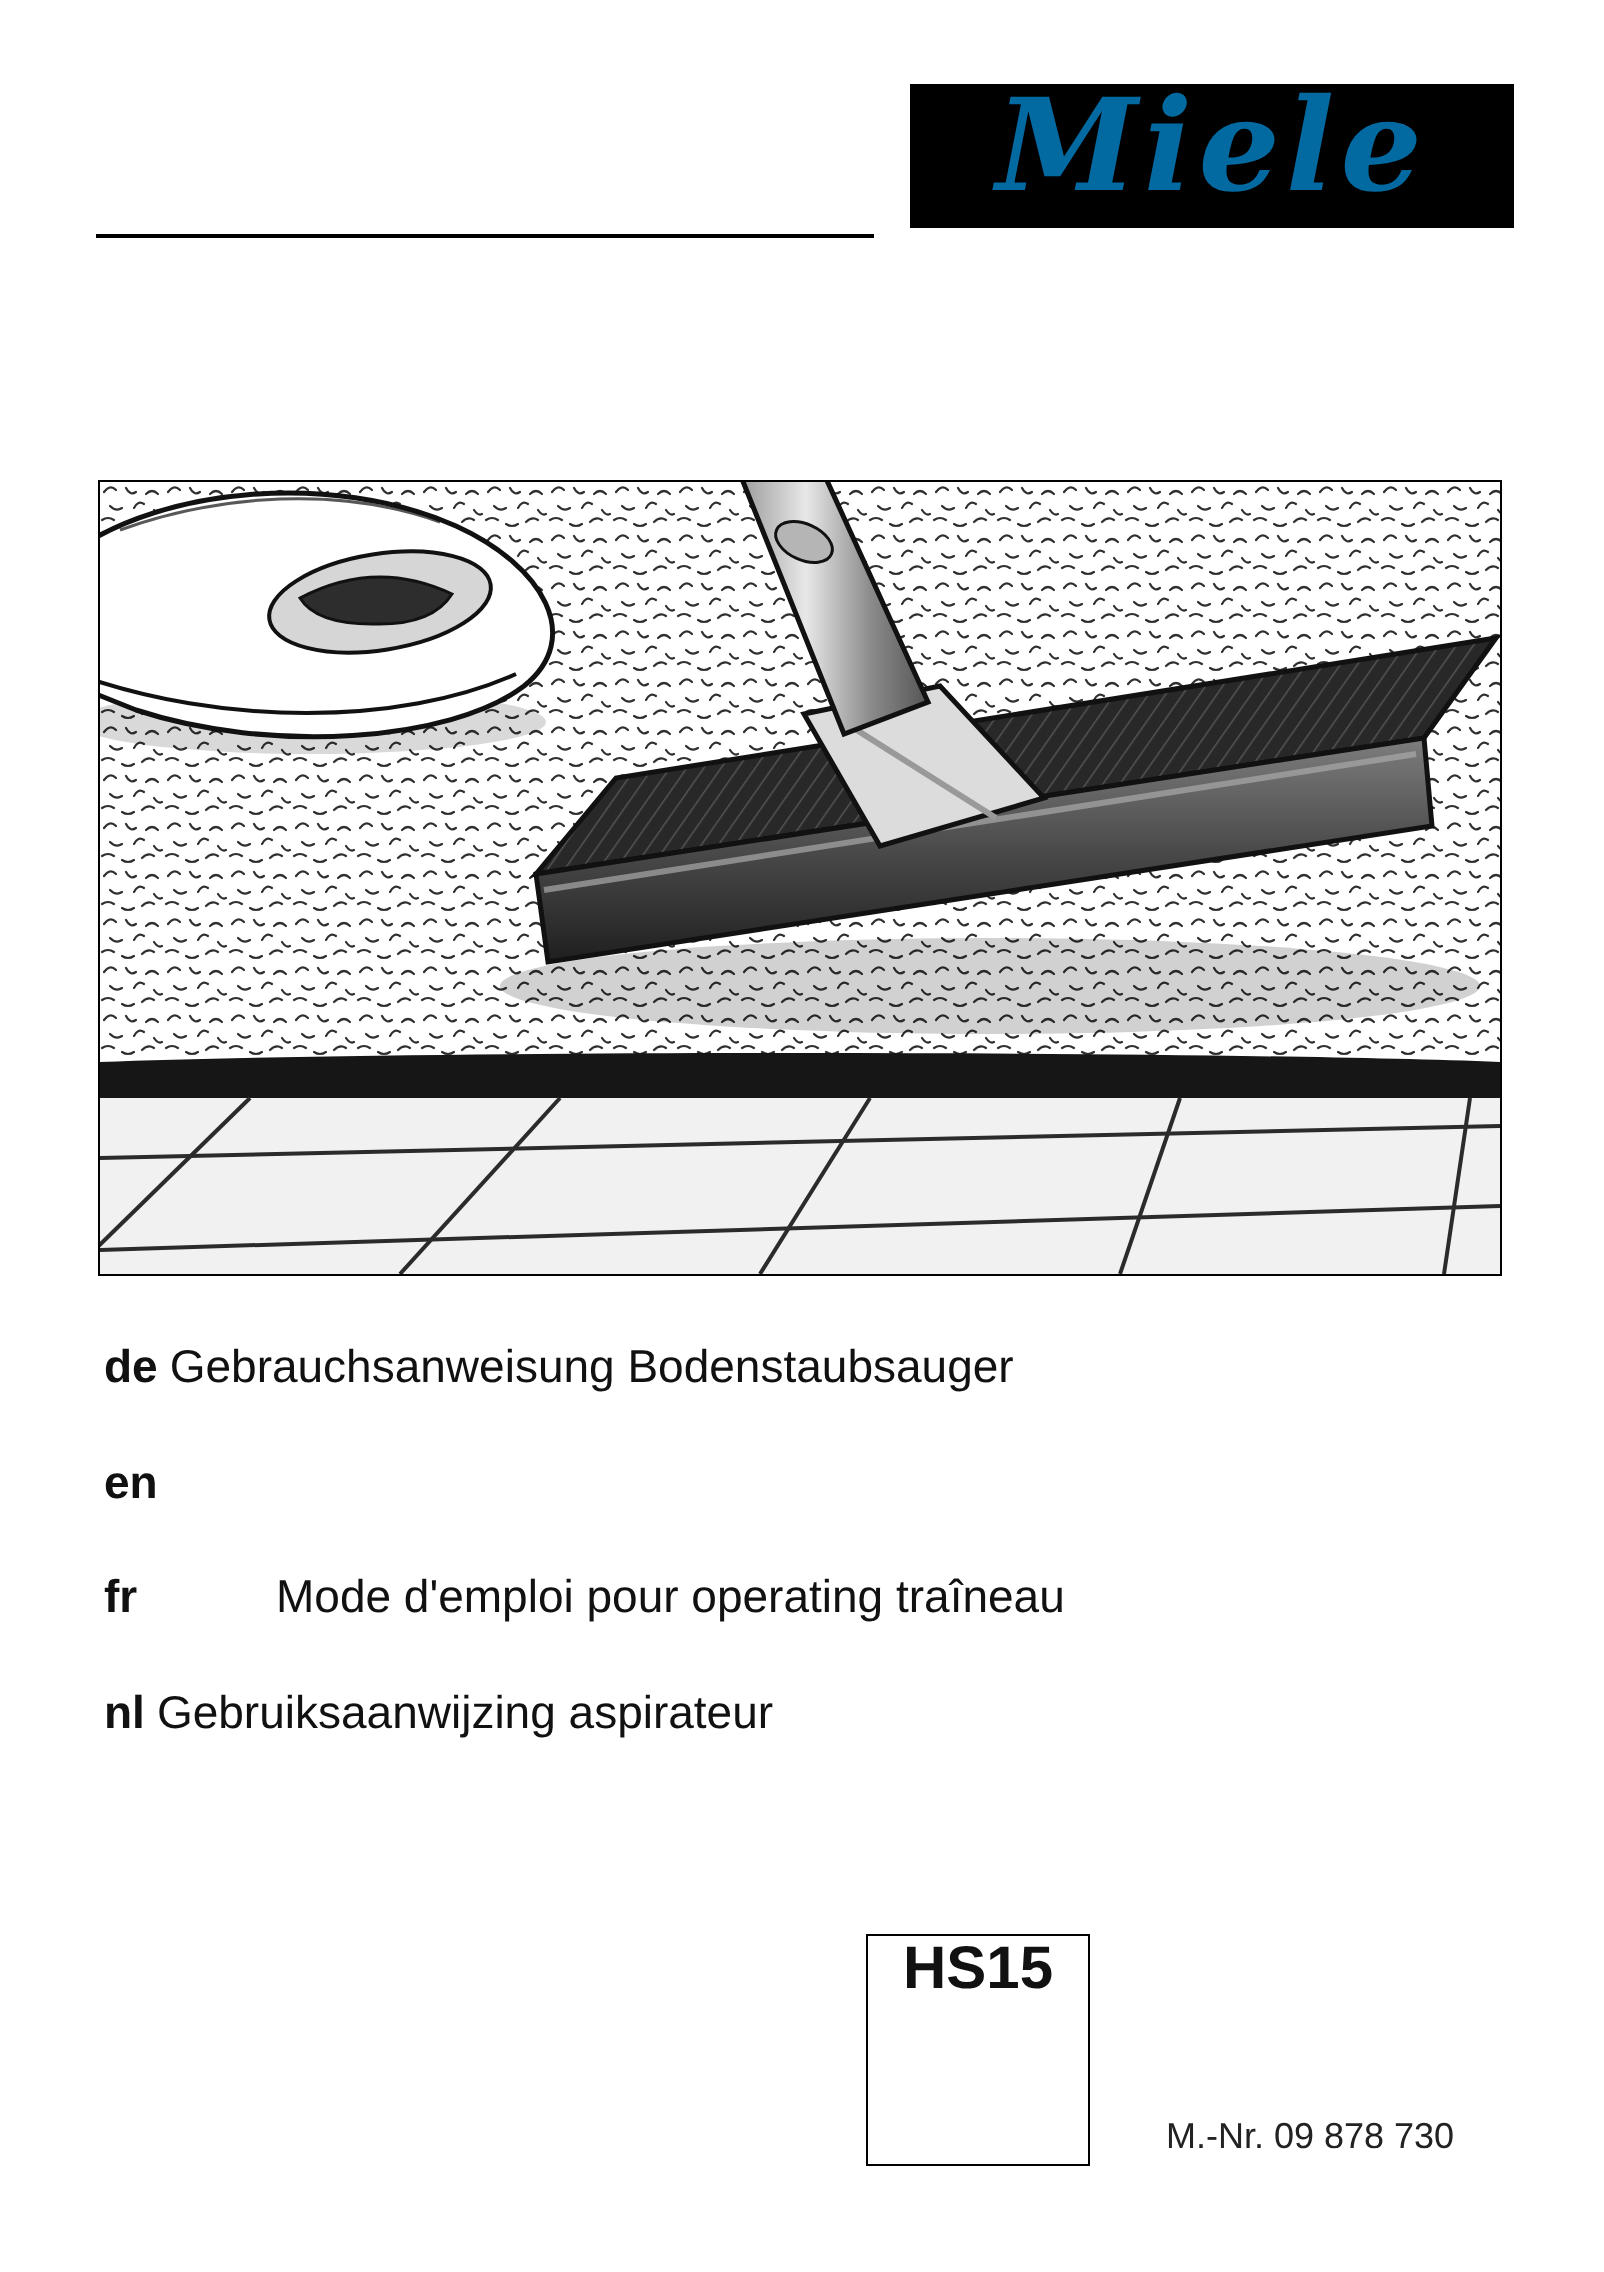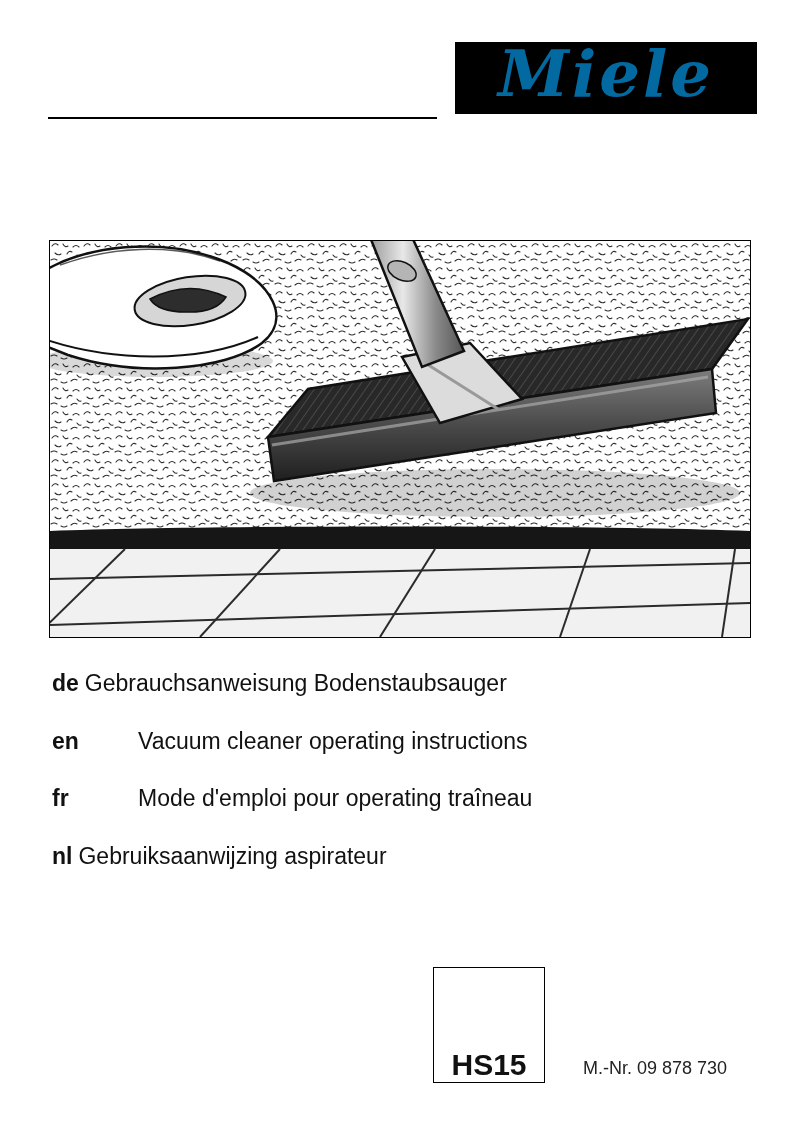--- a/index.html
+++ b/index.html
@@ -21,21 +21,21 @@
     position:absolute;left:49px;top:240px;width:700px;height:396px;
     border:1.5px solid #000;background:#fff;
   }
   .figure svg{display:block;width:100%;height:100%;}
   .lang-list{position:absolute;left:52px;top:655px;width:700px;}
   .lang-row{height:57.5px;display:flex;align-items:center;font-size:23px;}
   .lang-code{font-weight:bold;margin-right:6px;white-space:pre;}
   .lang-row.tabbed .lang-code{display:inline-block;width:86px;margin-right:0;}
   .model-box{
     position:absolute;left:433px;top:967px;width:110px;height:114px;
-    border:1.5px solid #000;display:flex;align-items:flex-end;justify-content:center;
+    border:1.5px solid #000;display:flex;align-items:flex-start;justify-content:center;
     background:#fff;
   }
   .model-box span{font-size:30px;font-weight:bold;}
   .mat-nr{
     position:absolute;left:560px;top:1058px;width:190px;text-align:center;
     font-size:18px;color:#222;
   }
 </style>
 </head>
 <body>
@@ -123,21 +123,20 @@
     </svg>
   </div>
 
   <div class="lang-list">
     <div class="lang-row">
       <span class="lang-code">de</span>
       <span class="lang-label">Gebrauchsanweisung Bodenstaubsauger</span>
     </div>
     <div class="lang-row tabbed">
       <span class="lang-code">en</span>
-      <span class="lang-label">Vacuum cleaner operating instructions</span>
     </div>
     <div class="lang-row tabbed">
       <span class="lang-code">fr</span>
       <span class="lang-label">Mode d'emploi pour operating traîneau</span>
     </div>
     <div class="lang-row">
       <span class="lang-code">nl</span>
       <span class="lang-label">Gebruiksaanwijzing aspirateur</span>
     </div>
   </div>

